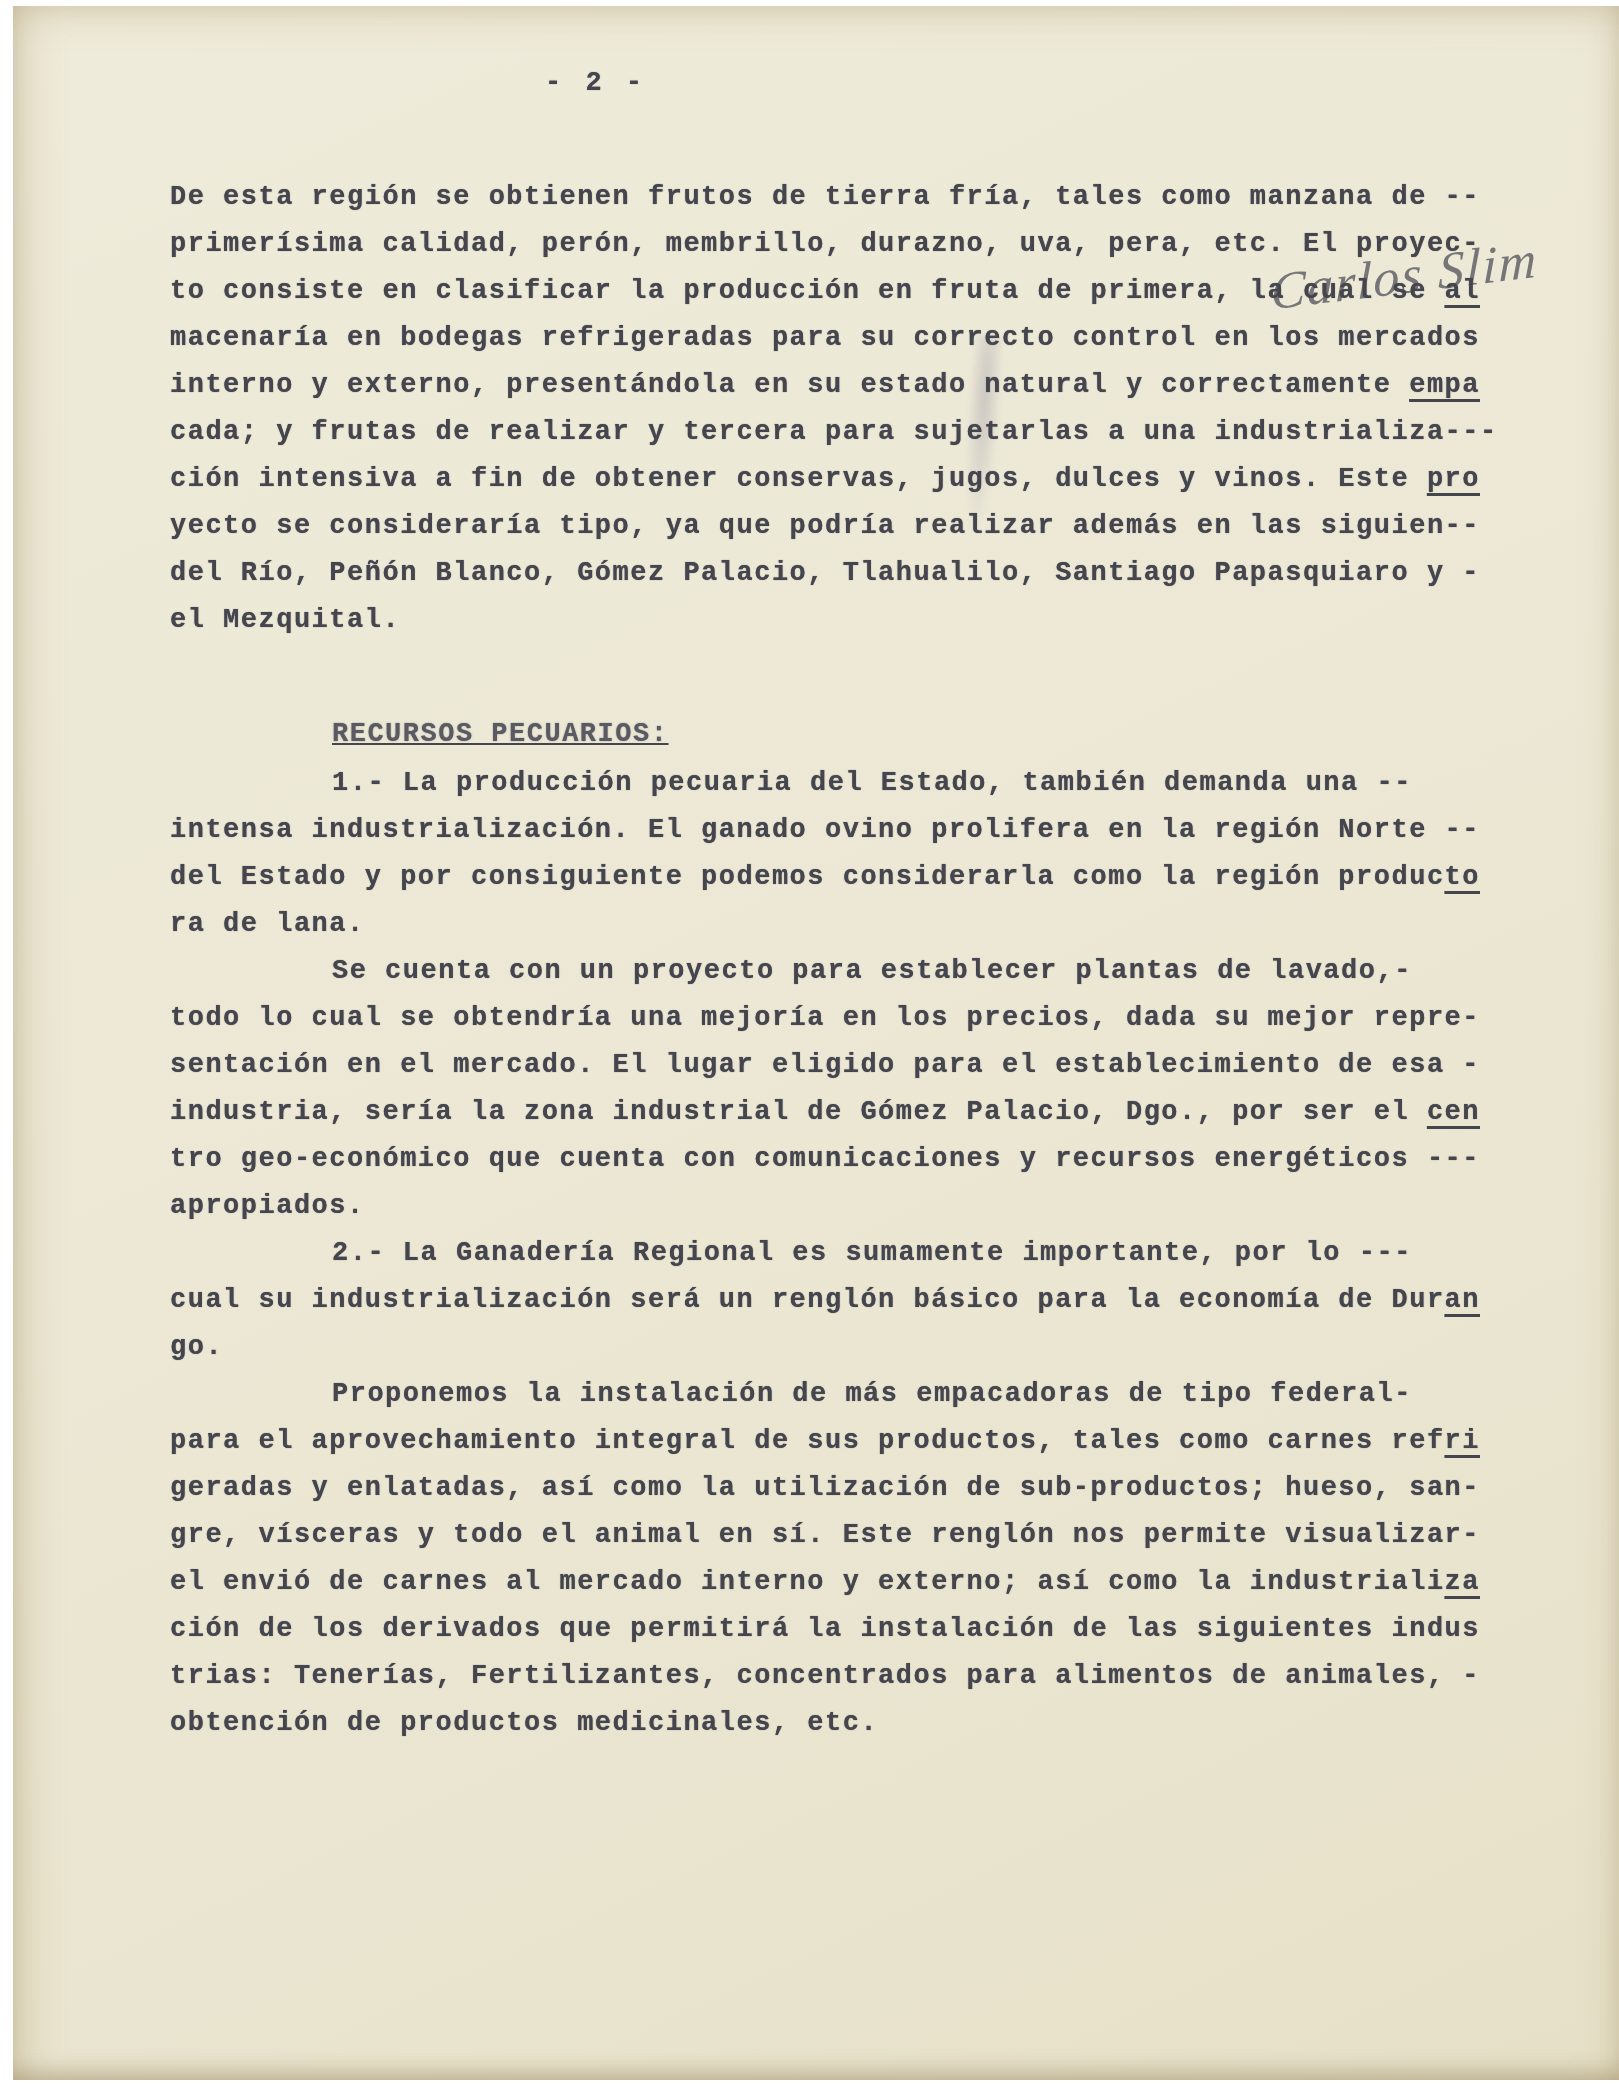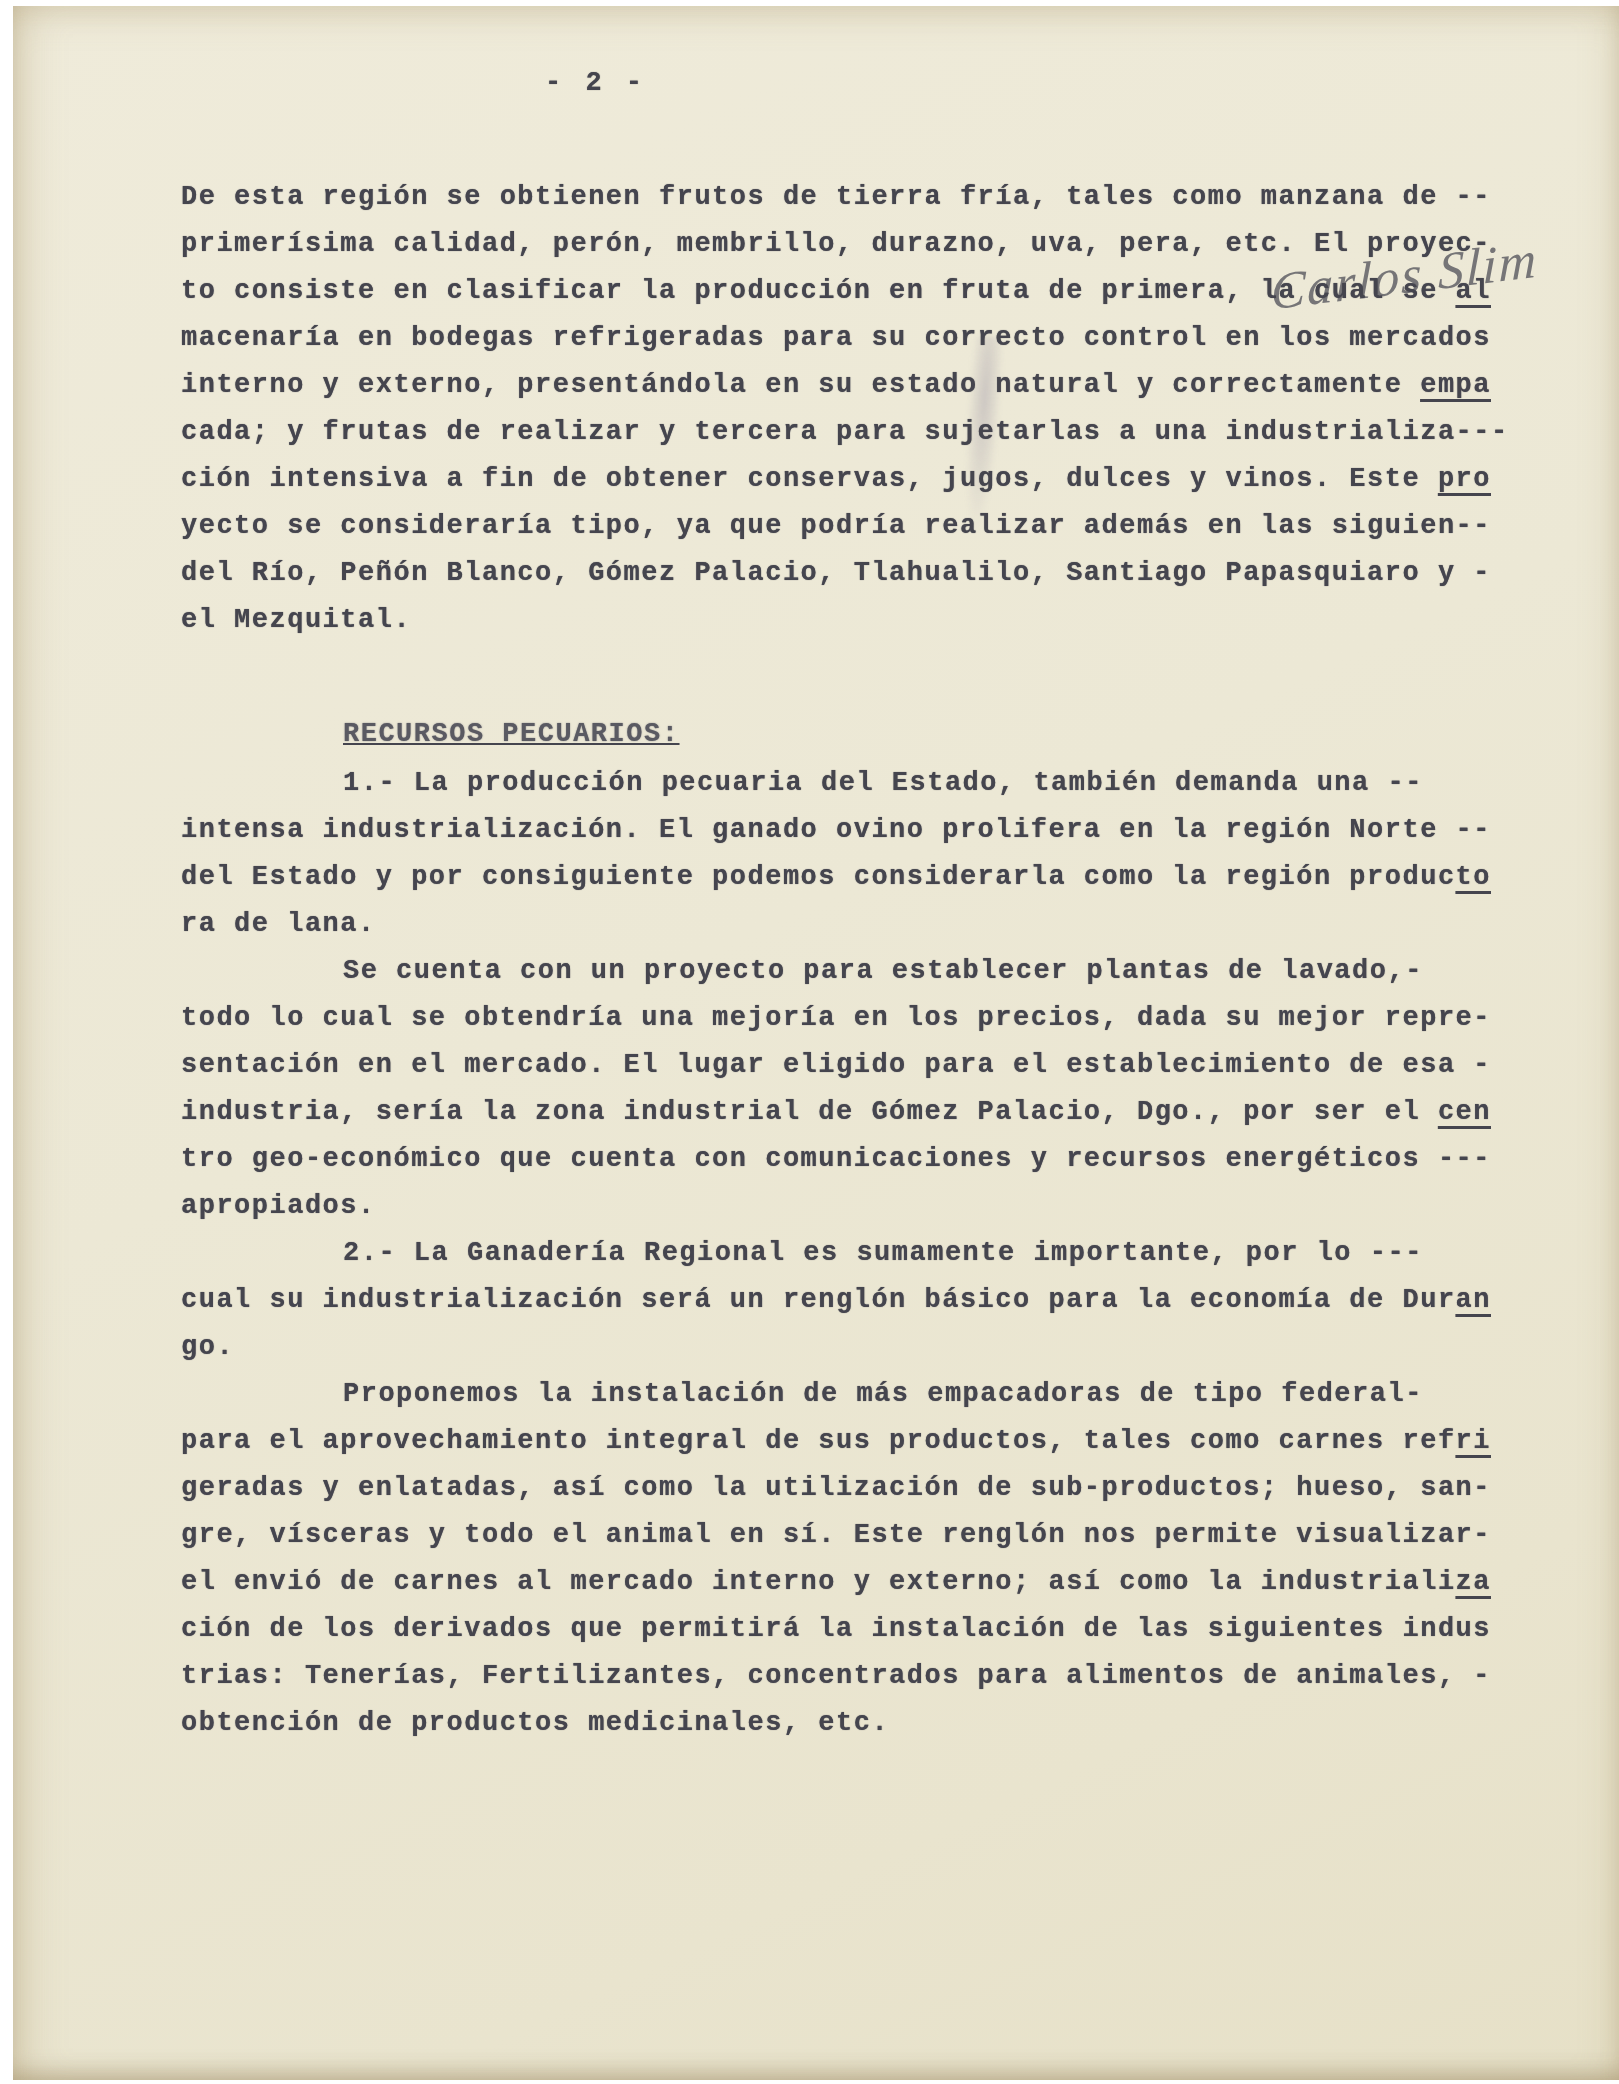--- a/index.html
+++ b/index.html
@@ -29,21 +29,21 @@
   }
   .page-number{
     position:absolute;left:532px;top:62px;
     font-family:"Liberation Mono", monospace;
     font-weight:bold;
     font-size:27px;letter-spacing:4px;
     color:#45454e;
     text-shadow:0 0 1px rgba(60,60,72,.75);
   }
   .doc-body{
-    position:absolute;left:168px;top:168px;width:1360px;
+    position:absolute;left:157px;top:168px;width:1360px;
     font-family:"Liberation Mono", monospace;
     font-weight:bold;
     font-size:27px;
     letter-spacing:1.5px;
     line-height:47px;
     color:#45454e;
     text-shadow:0 0 1px rgba(60,60,72,.78);
   }
   .block{margin:0;}
   .block + .block{}

